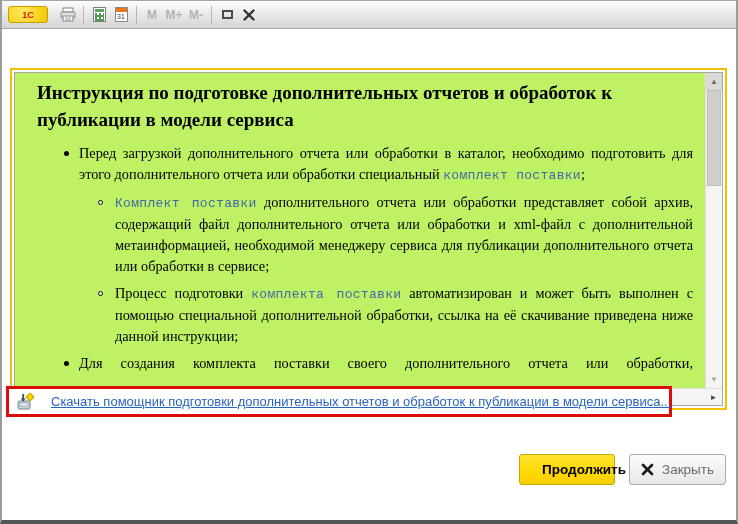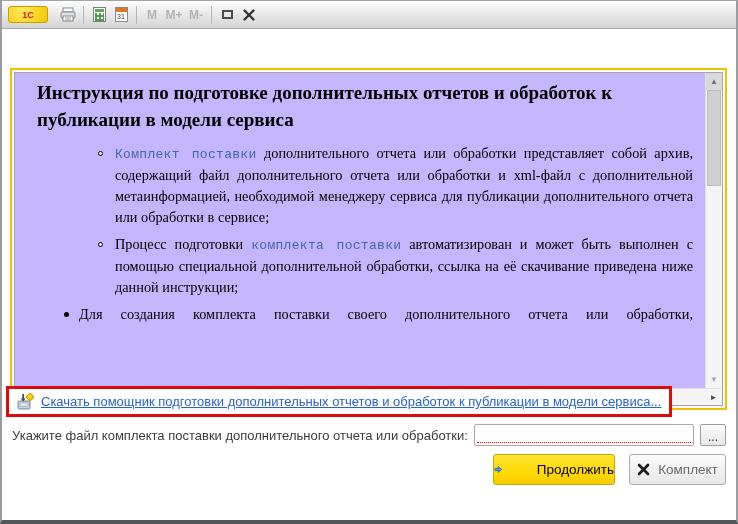--- a/index.html
+++ b/index.html
@@ -28,21 +28,21 @@
   .calc{width:13px;height:15px;border:1px solid #7d7d7d;background:#fff;padding:1px;}
   .calc .disp{height:3px;background:#59a659;margin-bottom:1px;}
   .calc .keys{height:8px;
     background:repeating-linear-gradient(90deg,#4e9a4e 0 2px,transparent 2px 4px),
                repeating-linear-gradient(0deg,#4e9a4e 0 2px,transparent 2px 4px);}
   
   .page-heading{position:absolute;left:13px;top:37px;font-size:16px;color:#1a1a1a;white-space:pre;}
   
   .content-box{position:absolute;left:8px;top:67px;width:717px;height:342px;
     border:2px solid #efc100;background:#fff;padding:2px;}
-  .content-frame{position:relative;width:100%;height:100%;border:1px solid #a6a6a6;background:#c4b5fd;overflow:hidden;}
+  .content-frame{position:relative;width:100%;height:100%;border:1px solid #a6a6a6;background:#bef264;overflow:hidden;}
   .content-text{position:absolute;left:0;top:0;right:17px;bottom:17px;overflow:hidden;
     padding:6px 12px 0 22px;font-family:"Liberation Serif",serif;color:#000;}
   .doc-h1{font-size:19px;line-height:27px;font-weight:bold;margin:0 0 10px 0;}
   .b{position:relative;text-align:justify;font-size:14.3px;line-height:21px;margin-bottom:6px;}
   .b.lvl1{padding-left:42px;}
   .b.lvl2{padding-left:78px;}
   .b .marker{position:absolute;top:8px;width:5px;height:5px;border-radius:50%;}
   .b.lvl1 .marker{left:27px;background:#000;}
   .b.lvl2 .marker{left:61px;background:#fff;border:1px solid #000;}
   .b.stretch{text-align-last:justify;}
@@ -52,38 +52,38 @@
   .hscroll{position:absolute;left:0;right:0;bottom:0;height:17px;background:#f4f4f4;border-top:1px solid #e0e0e0;}
   .sbtn{position:absolute;display:flex;align-items:center;justify-content:center;font-size:8px;color:#6f6f6f;}
   .vscroll .up{top:0;left:0;right:0;height:17px;background:#d9d9d9;}
   .vscroll .down{bottom:0;left:0;right:0;height:17px;color:#a5a5a5;}
   .vscroll .thumb{position:absolute;top:17px;left:1px;right:1px;height:96px;background:#cfcfcf;border:1px solid #bdbdbd;}
   .hscroll .left{left:0;top:0;bottom:0;width:17px;color:#4a4a4a;}
   .hscroll .right{right:0;top:0;bottom:0;width:17px;color:#4a4a4a;}
   .hscroll .thumb{position:absolute;left:17px;top:1px;bottom:1px;width:548px;background:#cdcdcd;border:1px solid #bdbdbd;}
   
   .link-box{position:absolute;left:4px;top:385px;width:666px;height:31px;border:3px solid #de0b0b;
-    display:flex;align-items:center;gap:7px;padding-left:8px;background:#fff;}
+    display:flex;align-items:center;gap:17px;padding-left:8px;background:#fff;}
   .dl-link{font-size:13px;color:#2b63c0;text-decoration:underline;white-space:nowrap;cursor:pointer;}
   
   .file-row{position:absolute;left:10px;right:10px;top:422px;height:24px;display:flex;align-items:center;gap:6px;}
   .file-label{font-size:13px;color:#3c3c3c;white-space:nowrap;}
   .field{flex:1;height:22px;position:relative;border:1px solid #ababab;border-radius:2px;background:#fff;}
   .field input{position:absolute;inset:1px 2px 4px 2px;border:none;outline:none;width:calc(100% - 4px);
     font-size:13px;font-family:"Liberation Sans",sans-serif;background:transparent;}
   .field::after{content:"";position:absolute;left:2px;right:2px;bottom:2px;border-top:1px dotted #e00000;}
   .browse-btn{flex:none;width:26px;height:22px;border:1px solid #9e9e9e;border-radius:2px;
     background:linear-gradient(#fcfcfc,#e6e6e6);font-size:12px;color:#333;
     display:flex;align-items:flex-end;justify-content:center;padding-bottom:5px;line-height:6px;cursor:pointer;}
   
   .btn-row{position:absolute;right:10px;top:453px;display:flex;gap:14px;}
   .btn{height:31px;display:flex;align-items:center;justify-content:center;gap:8px;
     border-radius:3px;font-size:13.5px;cursor:pointer;}
-  .btn-continue{width:122px;background:linear-gradient(#ffe433,#ffd900 60%,#f8cd00);
-    border:1px solid #c7a600;font-weight:normal;color:#000;gap:34px;}
+  .btn-continue{width:96px;background:linear-gradient(#ffe433,#ffd900 60%,#f8cd00);
+    border:1px solid #c7a600;font-weight:bold;color:#000;gap:34px;}
   .btn-close{width:97px;background:linear-gradient(#fbfbfb,#e7e7e7);border:1px solid #acacac;color:#6b6b6b;}
 </style>
 </head>
 <body>
 
 <div class="window">
 
   <div class="titlebar">
     <div class="logo">1С</div>
     <div class="tb-icons">
@@ -124,20 +124,23 @@
         </svg>
       </div>
     </div>
   </div>
 
 
   <div class="content-box">
     <div class="content-frame">
       <div class="content-text">
         <div class="doc-h1">Инструкция по подготовке дополнительных отчетов и обработок к публикации в модели сервиса</div>
+        <div class="b lvl1">
+          <span class="marker"></span><span><span>Перед загрузкой дополнительного отчета или обработки в каталог, необходимо подготовить для этого дополнительного отчета или обработки специальный </span><span class="inline-link">комплект поставки</span><span>;</span></span>
+        </div>
         <div class="b lvl2">
           <span class="marker"></span><span><span class="inline-link">Комплект поставки</span><span> дополнительного отчета или обработки представляет собой архив, содержащий файл дополнительного отчета или обработки и xml-файл с дополнительной метаинформацией, необходимой менеджеру сервиса для публикации дополнительного отчета или обработки в сервисе;</span></span>
         </div>
         <div class="b lvl2">
           <span class="marker"></span><span><span>Процесс подготовки </span><span class="inline-link">комплекта поставки</span><span> автоматизирован и может быть выполнен с помощью специальной дополнительной обработки, ссылка на её скачивание приведена ниже данной инструкции;</span></span>
         </div>
         <div class="b lvl1 stretch">
           <span class="marker"></span><span><span>Для создания комплекта поставки своего дополнительного отчета или обработки,</span></span>
         </div>
       </div>
@@ -159,37 +162,30 @@
       <svg width="17" height="17" viewBox="0 0 17 17">
         <rect x="1" y="8" width="12" height="8" rx="1.5" fill="#c7d3dc" stroke="#6e8494"></rect>
         <rect x="3" y="10" width="8" height="3" fill="#e9eef2" stroke="#8fa0ac" stroke-width="0.6"></rect>
         <path d="M7 1 L7 6 L5.2 6 L8 9.5 L10.8 6 L9 6 L9 1 Z" fill="#3d4d5a" transform="translate(-1,0) scale(0.9)"></path>
         <rect x="10.2" y="1.2" width="5.6" height="5.6" fill="#ffd400" stroke="#c89b00" transform="rotate(45 13 4)"></rect>
       </svg>
     </span>
     <a class="dl-link">Скачать помощник подготовки дополнительных отчетов и обработок к публикации в модели сервиса...</a>
   </div>
 
-  <div class="file-row">
-    <span class="file-label">Укажите файл комплекта поставки дополнительного отчета или обработки:</span>
-    <div class="field">
-      <input type="text" value="" style="">
-    </div>
-    <div class="browse-btn">...</div>
-  </div>
 
   <div class="btn-row">
     <div class="btn btn-continue">
       <svg width="15" height="13" viewBox="0 0 15 13">
         <path d="M1.5 4.5 L7 4.5 L7 1.2 L13.5 6.5 L7 11.8 L7 8.5 L1.5 8.5 Z" fill="#4393e2" stroke="#1f62a8" stroke-width="1"></path>
       </svg>
       <span>Продолжить</span>
     </div>
     <div class="btn btn-close">
       <svg width="13" height="13" viewBox="0 0 13 13">
         <line x1="2" y1="2" x2="11" y2="11" stroke="#1c1c1c" stroke-width="2.6" stroke-linecap="round"></line>
         <line x1="11" y1="2" x2="2" y2="11" stroke="#1c1c1c" stroke-width="2.6" stroke-linecap="round"></line>
       </svg>
-      <span>Комплект</span>
+      <span>Закрыть</span>
     </div>
   </div>
 
 </div>
 
 </body></html>

